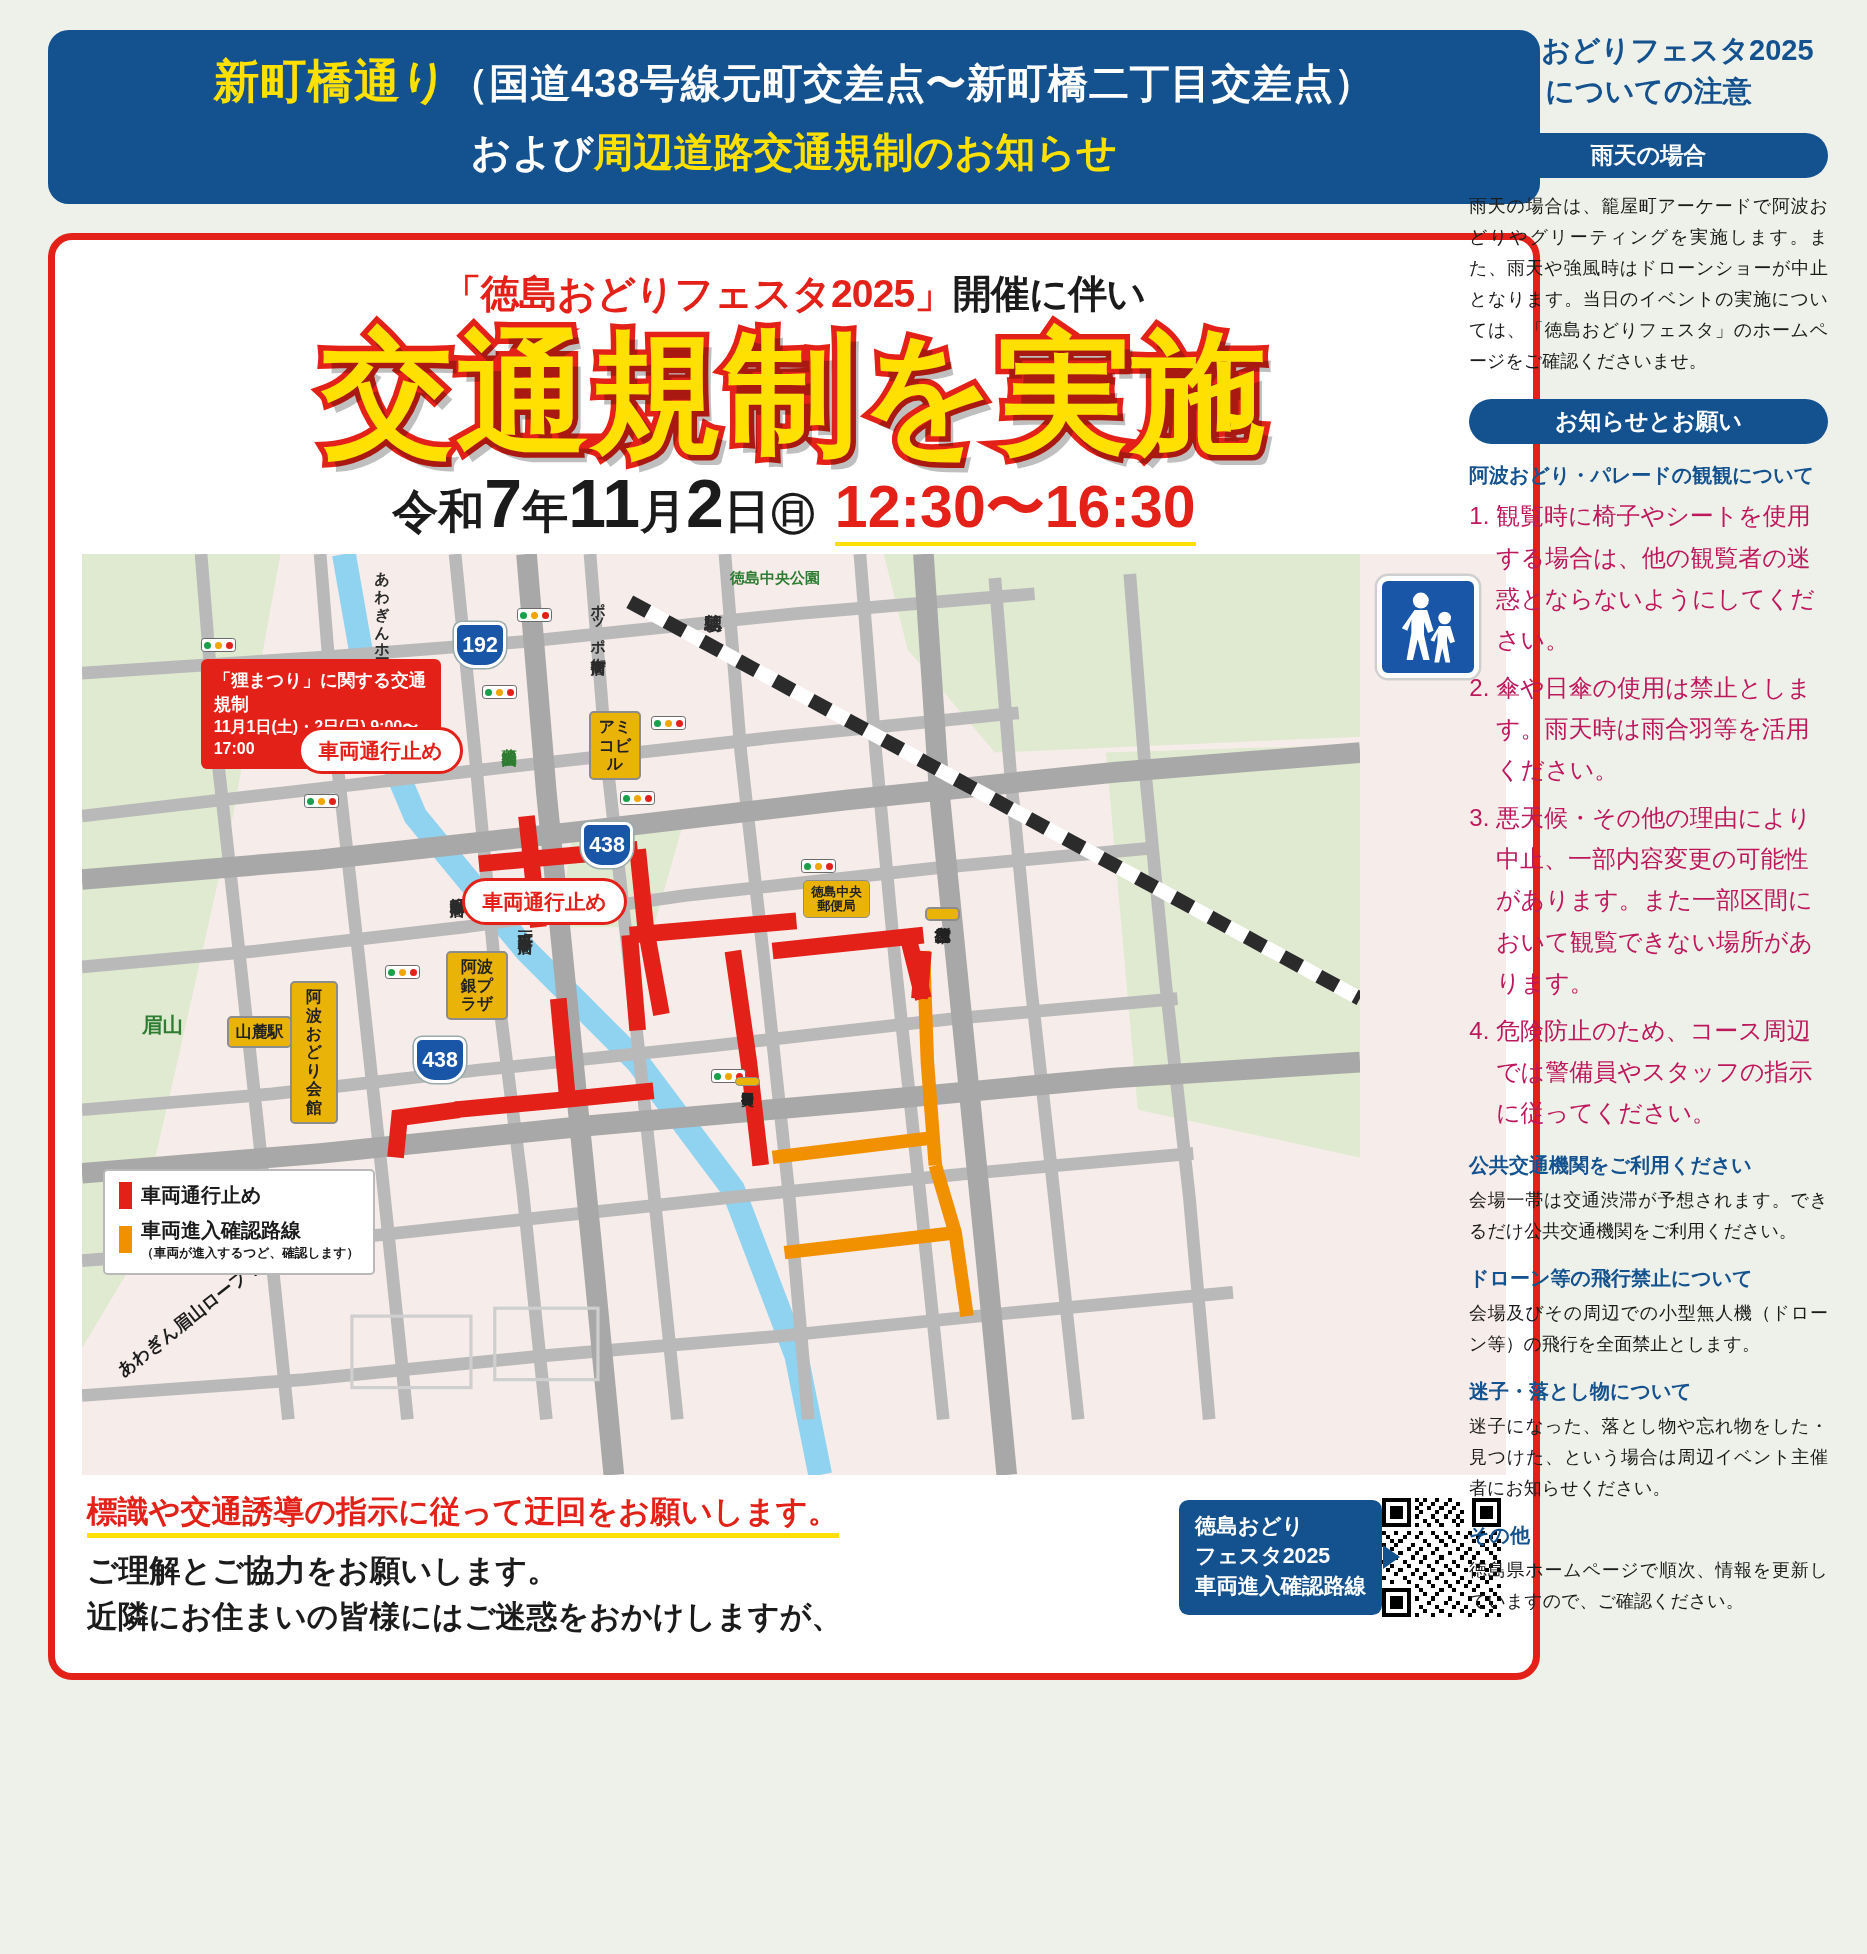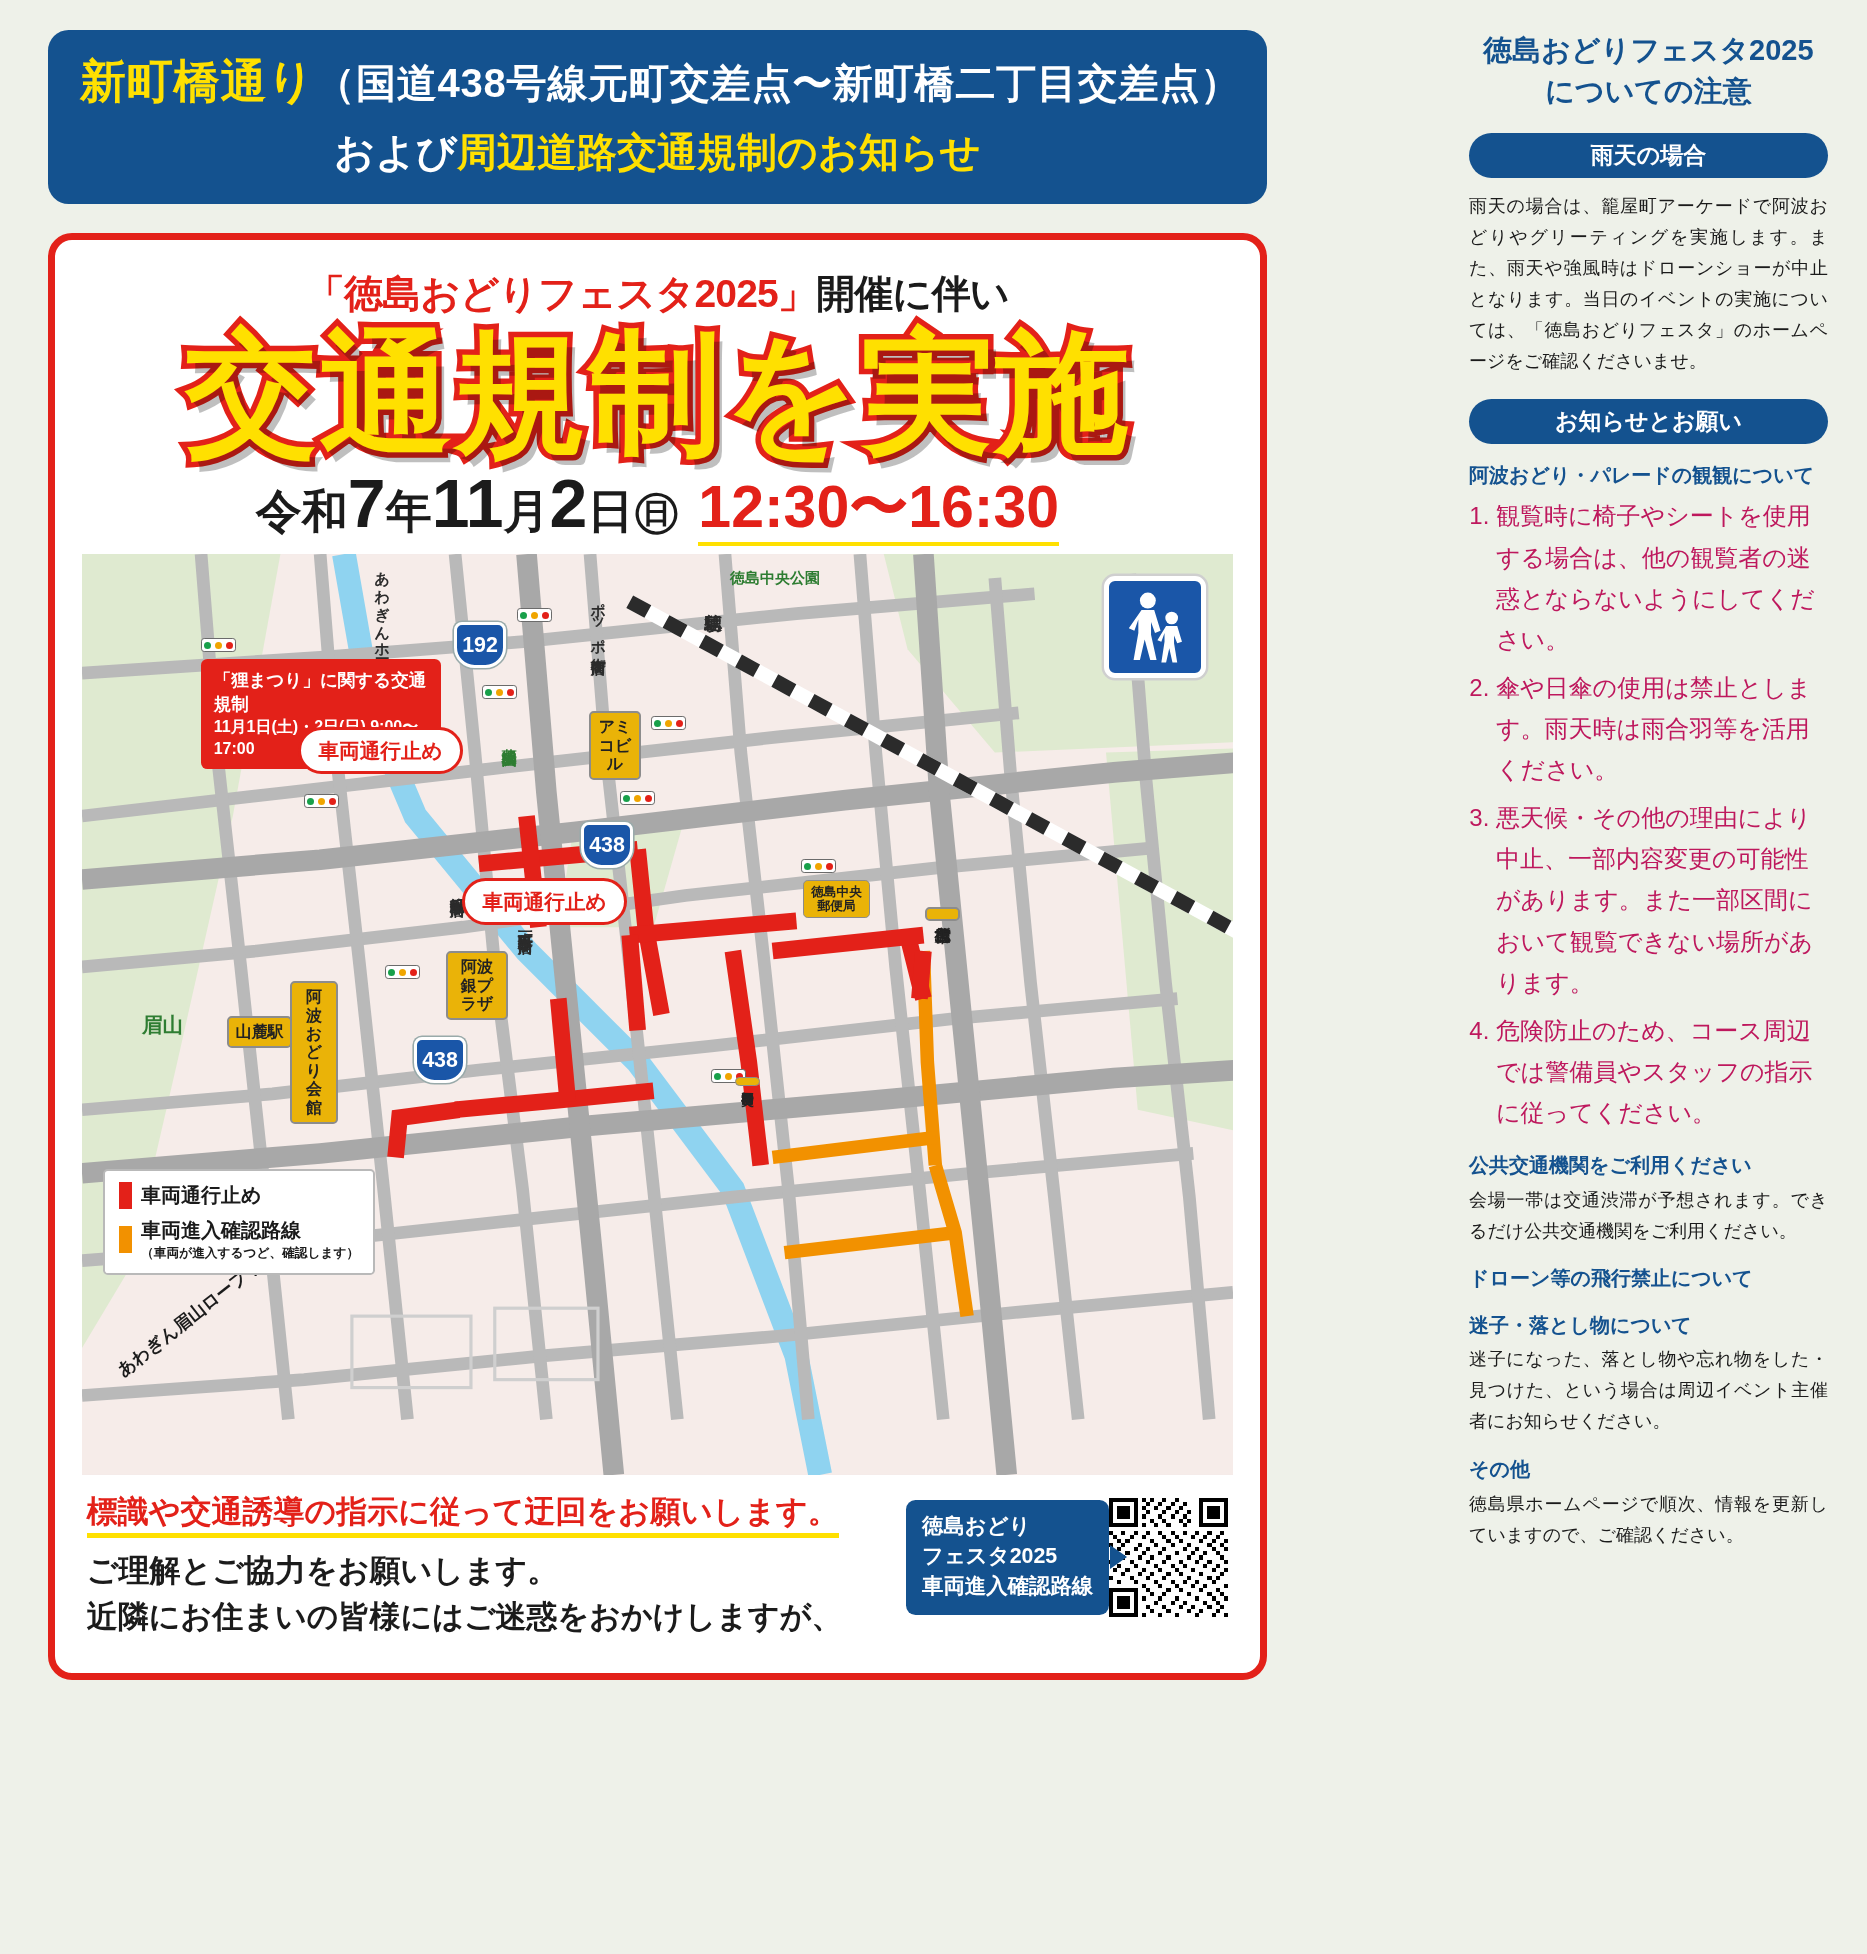--- a/index.html
+++ b/index.html
@@ -12,21 +12,21 @@
     position: relative;
     width: 1868px; height: 1954px;
     background: #eef1e9;
     overflow: hidden;
   }
 
   
   .left-col {
     position: absolute;
     left: 48px; top: 30px;
-    width: 1219px;
+    width: 1492px;
     border-radius: 8px;
   }
 
   .header-banner {
     background: #14528f;
     border-radius: 20.6px;
     padding: 20.6px 32px 24px 32px;
     text-align: center;
     color: #ffffff;
   }
@@ -717,20 +717,21 @@
       <li>観覧時に椅子やシートを使用する場合は、他の観覧者の迷惑とならないようにしてください。</li>
       <li>傘や日傘の使用は禁止とします。雨天時は雨合羽等を活用ください。</li>
       <li>悪天候・その他の理由により中止、一部内容変更の可能性があります。また一部区間において観覧できない場所があります。</li>
       <li>危険防止のため、コース周辺では警備員やスタッフの指示に従ってください。</li>
     </ol>
 
     <div class="sub-head">公共交通機関をご利用ください</div>
     <div class="body-text">会場一帯は交通渋滞が予想されます。できるだけ公共交通機関をご利用ください。</div>
 
     <div class="sub-head">ドローン等の飛行禁止について</div>
+    <div class="body-text">会場及びその周辺での小型無人機（ドローン等）の飛行を全面禁止とします。</div>
 
     <div class="sub-head">迷子・落とし物について</div>
     <div class="body-text">迷子になった、落とし物や忘れ物をした・見つけた、という場合は周辺イベント主催者にお知らせください。</div>
 
     <div class="sub-head">その他</div>
     <div class="body-text">徳島県ホームページで順次、情報を更新していますので、ご確認ください。</div>
   </div>
 
 </div>
 

